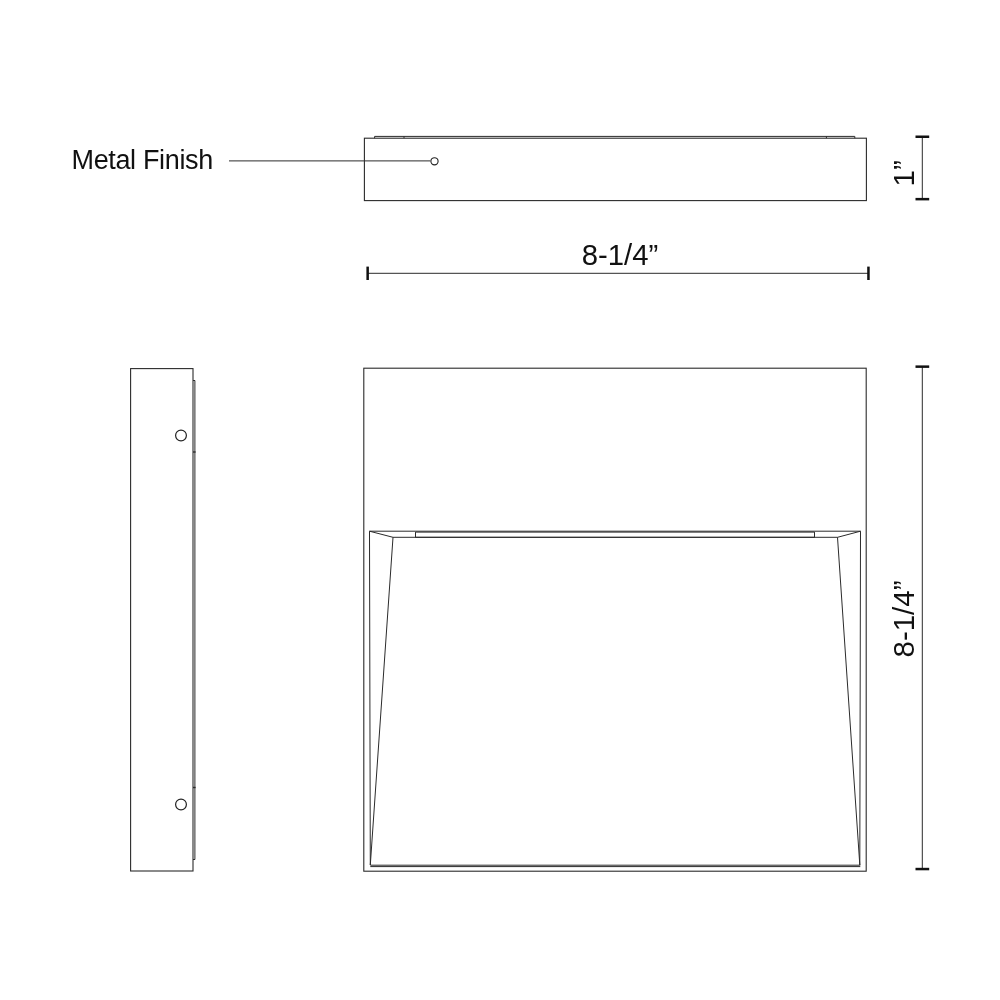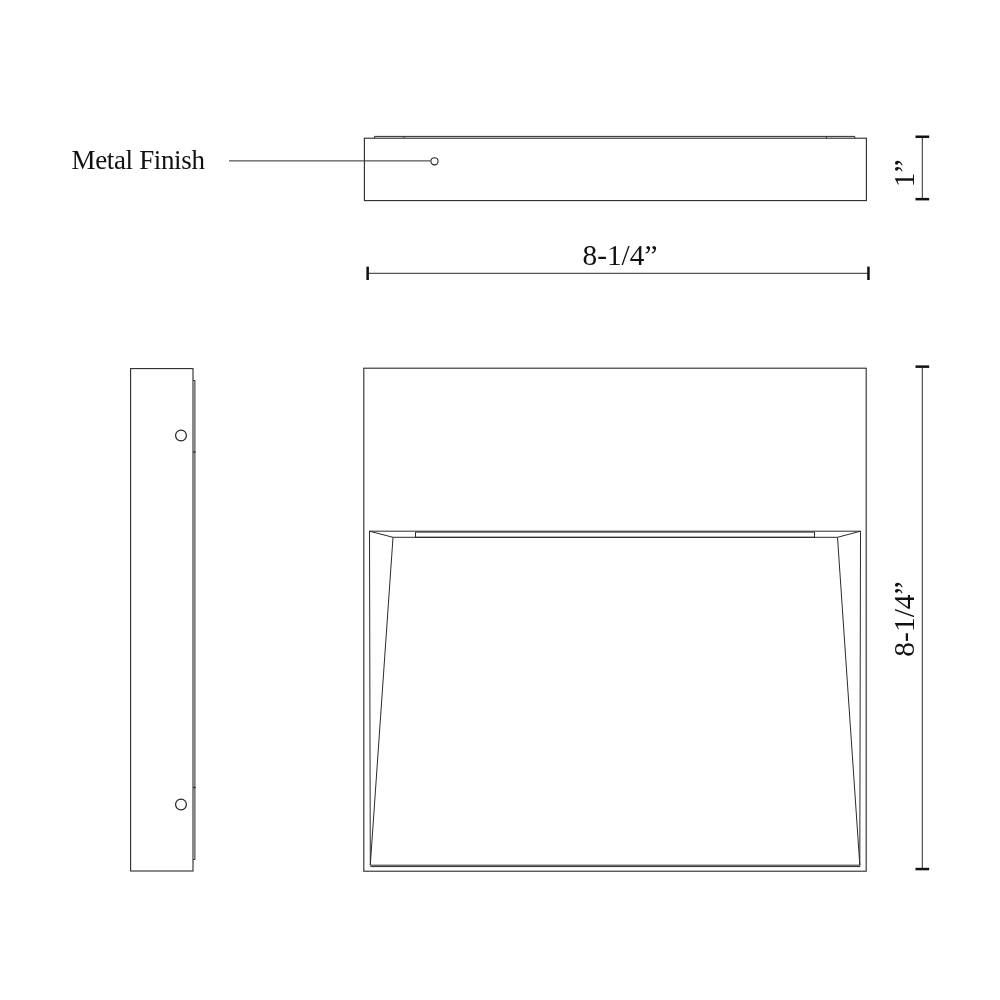--- a/index.html
+++ b/index.html
@@ -1,17 +1,17 @@
 <!DOCTYPE html>
 <html><head>
 <meta charset="utf-8">
 <style>
   html,body{margin:0;padding:0;background:#ffffff;}
   .page{position:relative;width:1000px;height:1000px;background:#ffffff;
-        font-family:Liberation Serif, serif;}
+        font-family:Liberation Sans, sans-serif;}
   svg{position:absolute;left:0;top:0;}
   text{fill:#111111;}
 </style>
 </head>
 <body>
 <div class="page">
 <svg width="1000" height="1000" viewBox="0 0 1000 1000" fill="none">
 
   <g stroke="#2b2b2b" stroke-width="1.1">
     <rect x="364.4" y="138.2" width="502" height="62.4"></rect>

